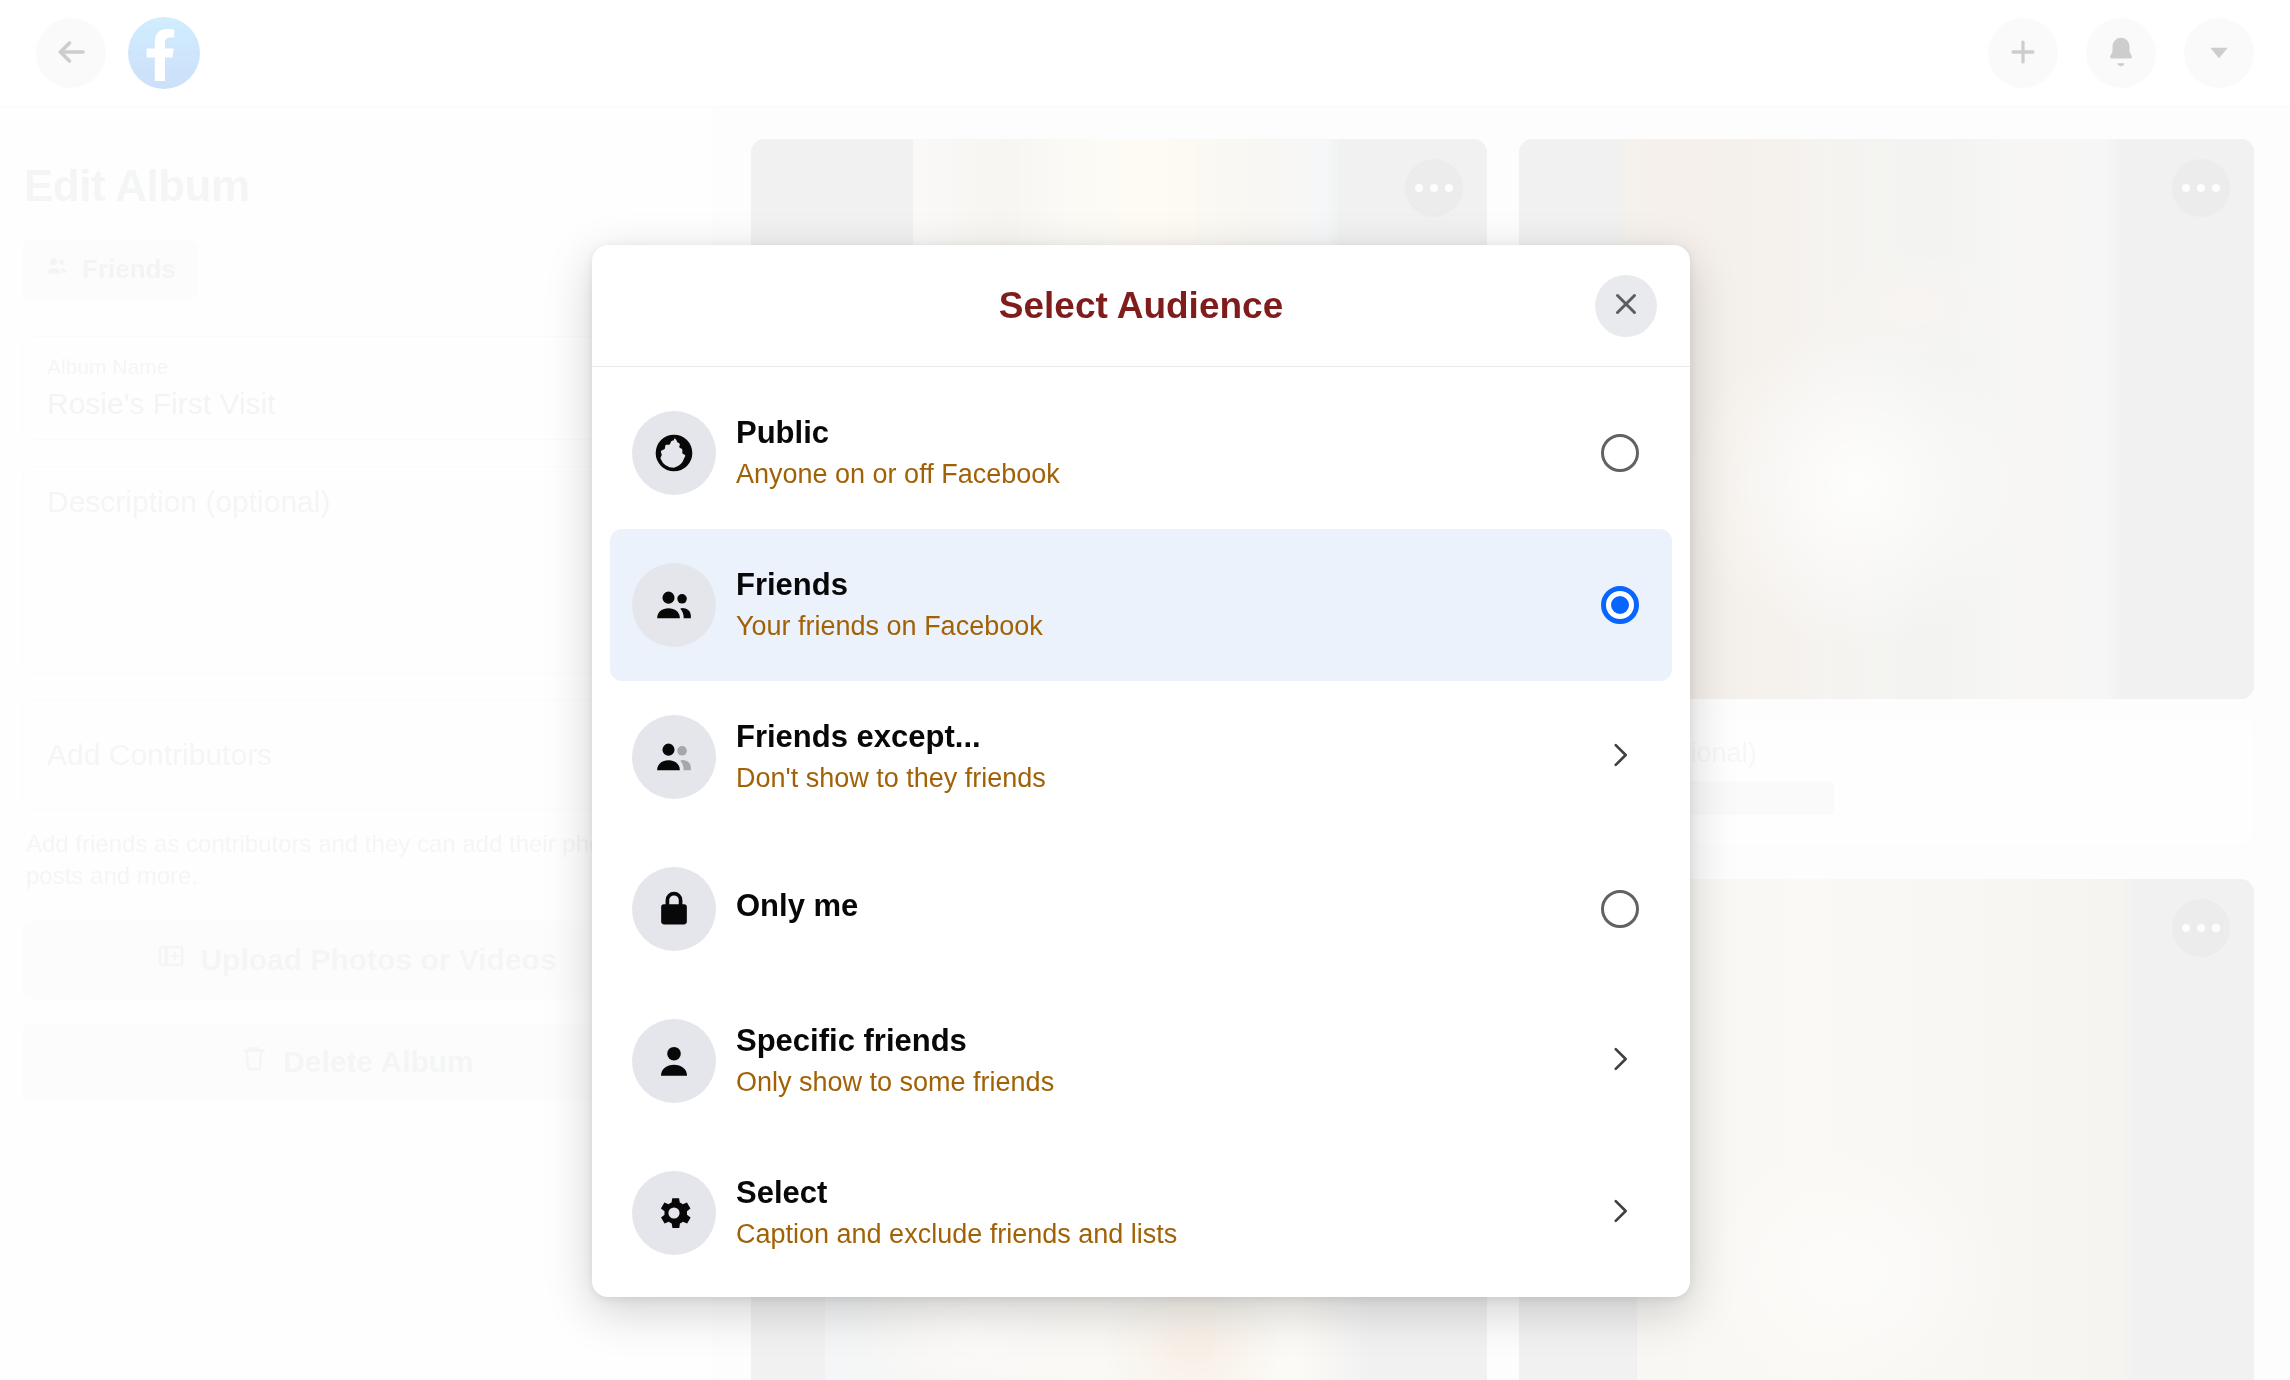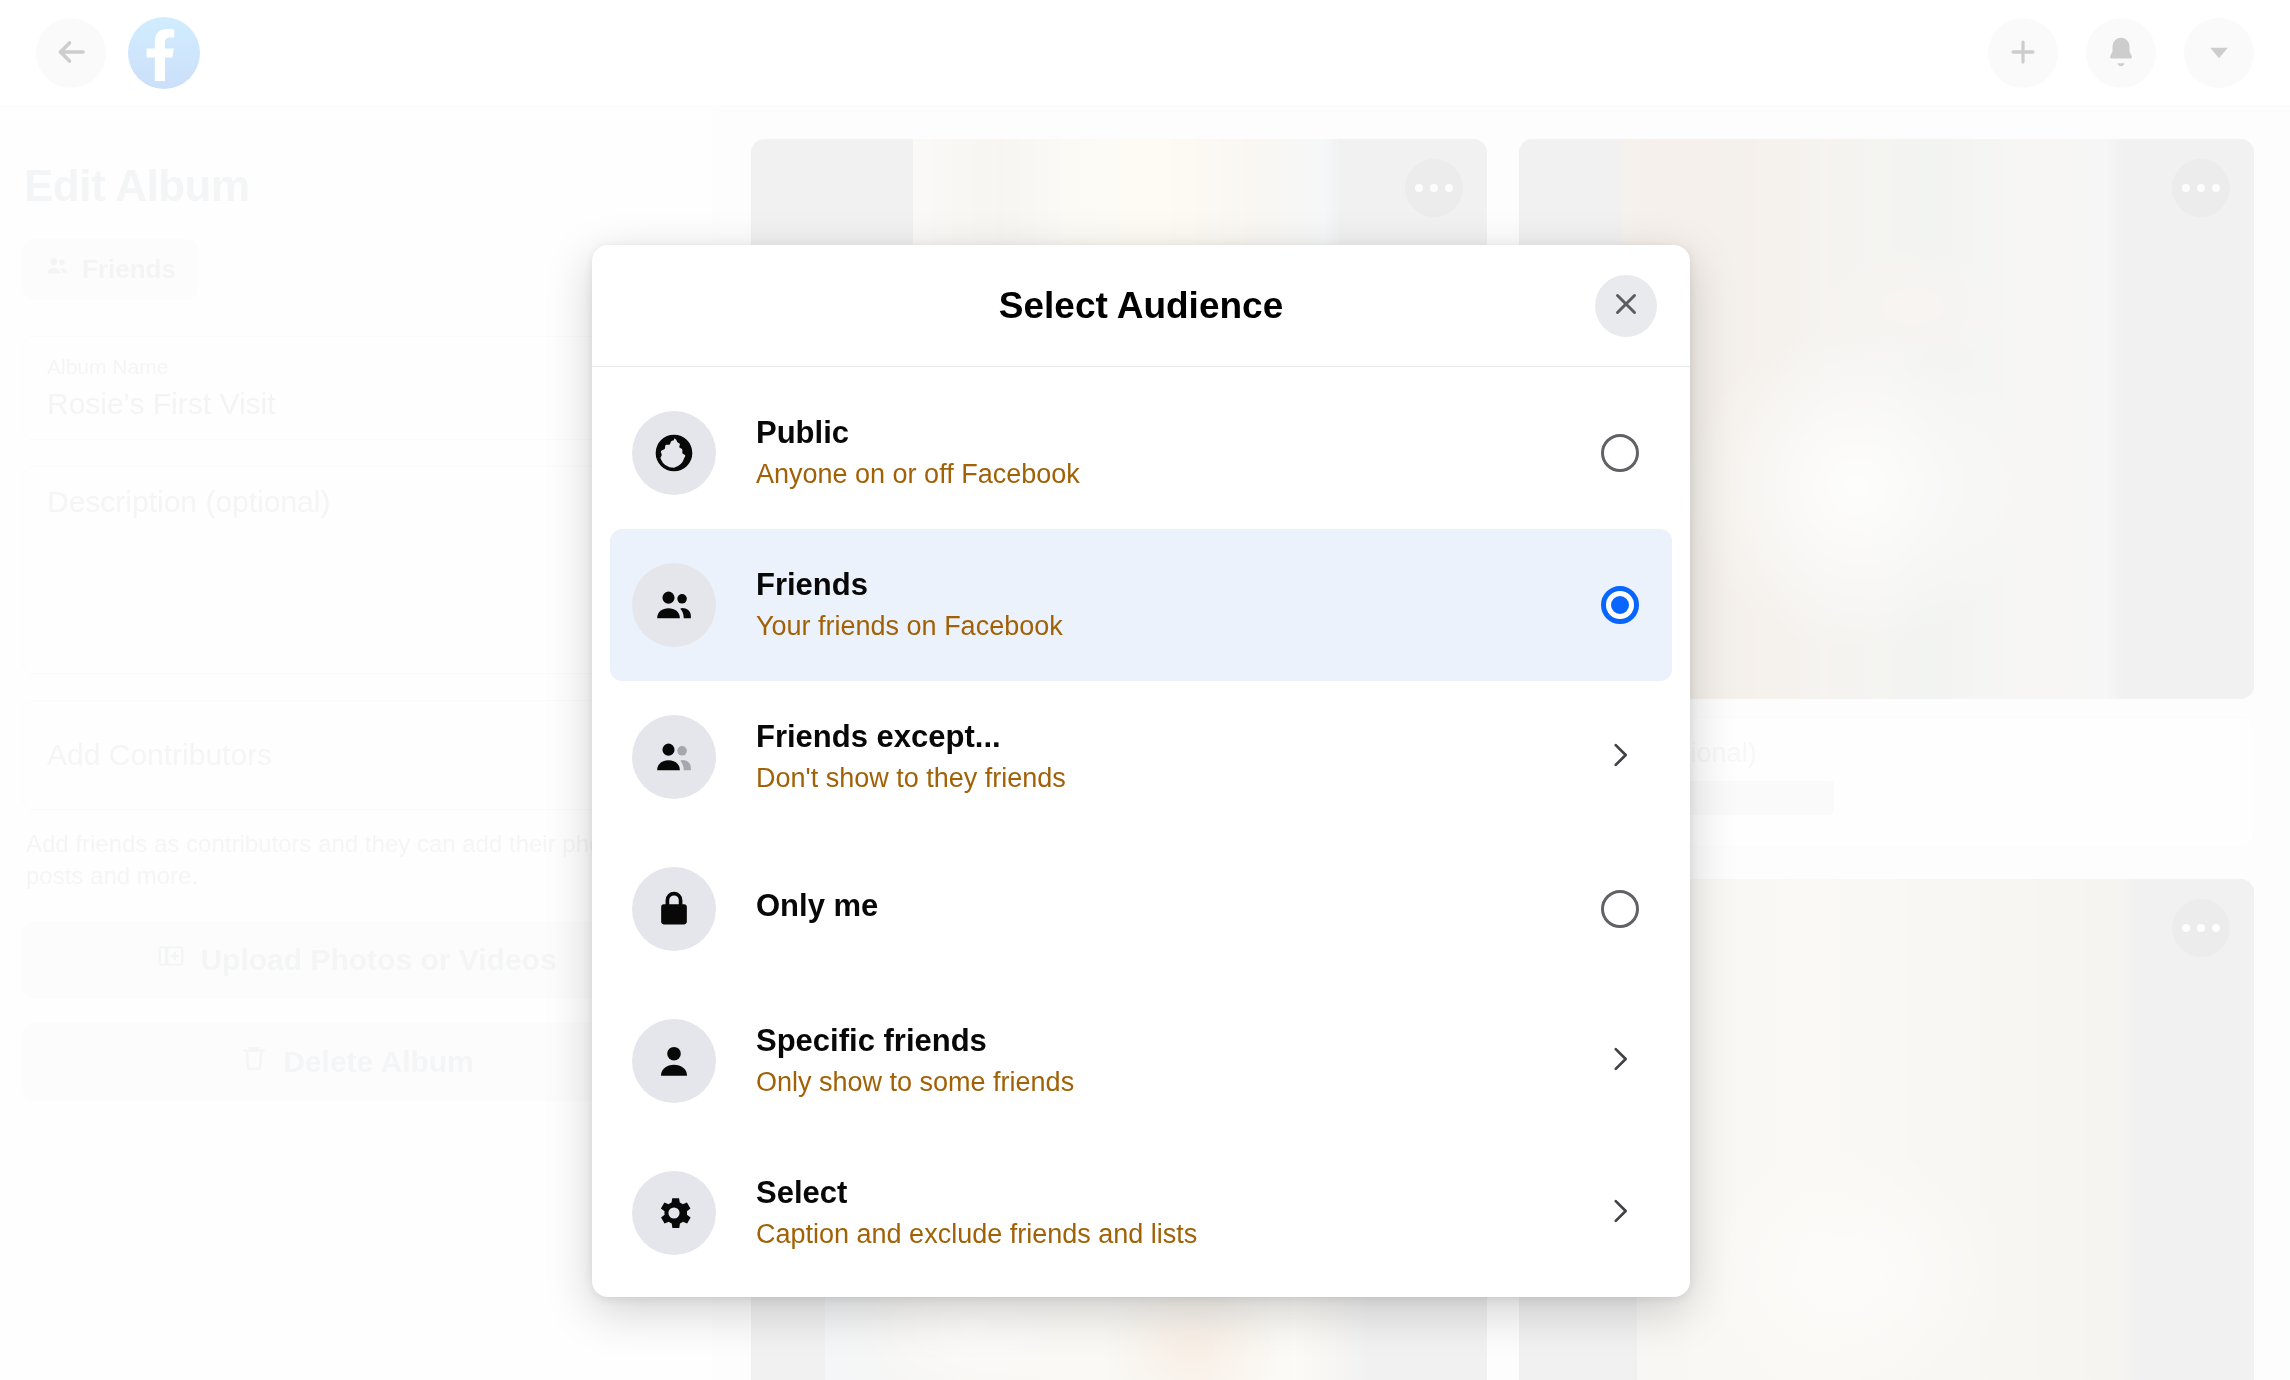--- a/index.html
+++ b/index.html
@@ -133,30 +133,30 @@
     left: 592px; top: 245px; width: 1098px; height: 1052px;
     background: #fff; border-radius: 16px;
     box-shadow: 0 14px 48px rgba(0,0,0,0.18), 0 2px 10px rgba(0,0,0,0.08);
     display: flex; flex-direction: column; overflow: hidden;
   }
   .modal-header {
     position: relative; height: 122px; flex: none;
     display: flex; align-items: center; justify-content: center;
     border-bottom: 1px solid #e8e9eb;
   }
-  .modal-title { font-size: 37px; font-weight: bold; color: #000000; }
+  .modal-title { font-size: 37px; font-weight: bold; color: #7f1d1d; }
   .modal-close {
     position: absolute; right: 33px; top: 50%; transform: translateY(-50%);
     width: 62px; height: 62px; border-radius: 50%; background: #e9eaed;
     display: flex; align-items: center; justify-content: center; border: none; cursor: pointer;
   }
   .modal-body { flex: 1; overflow: hidden; padding: 10px 18px 0 18px; }
 
   .aud-row {
-    display: flex; align-items: center; gap: 40px;
+    display: flex; align-items: center; gap: 20px;
     height: 152px; padding: 0 22px; border-radius: 12px; cursor: pointer;
   }
   .aud-row.selected { background: #ebf2fc; }
   .aud-icon {
     width: 84px; height: 84px; border-radius: 50%; background: #e4e6eb;
     display: flex; align-items: center; justify-content: center; flex: none;
   }
   .aud-text { flex: 1; min-width: 0; }
   .aud-label { font-size: 31px; font-weight: bold; color: #080809; line-height: 1.25; }
   .aud-sub { font-size: 27px; color: #a16207; margin-top: 5px; line-height: 1.25; }

